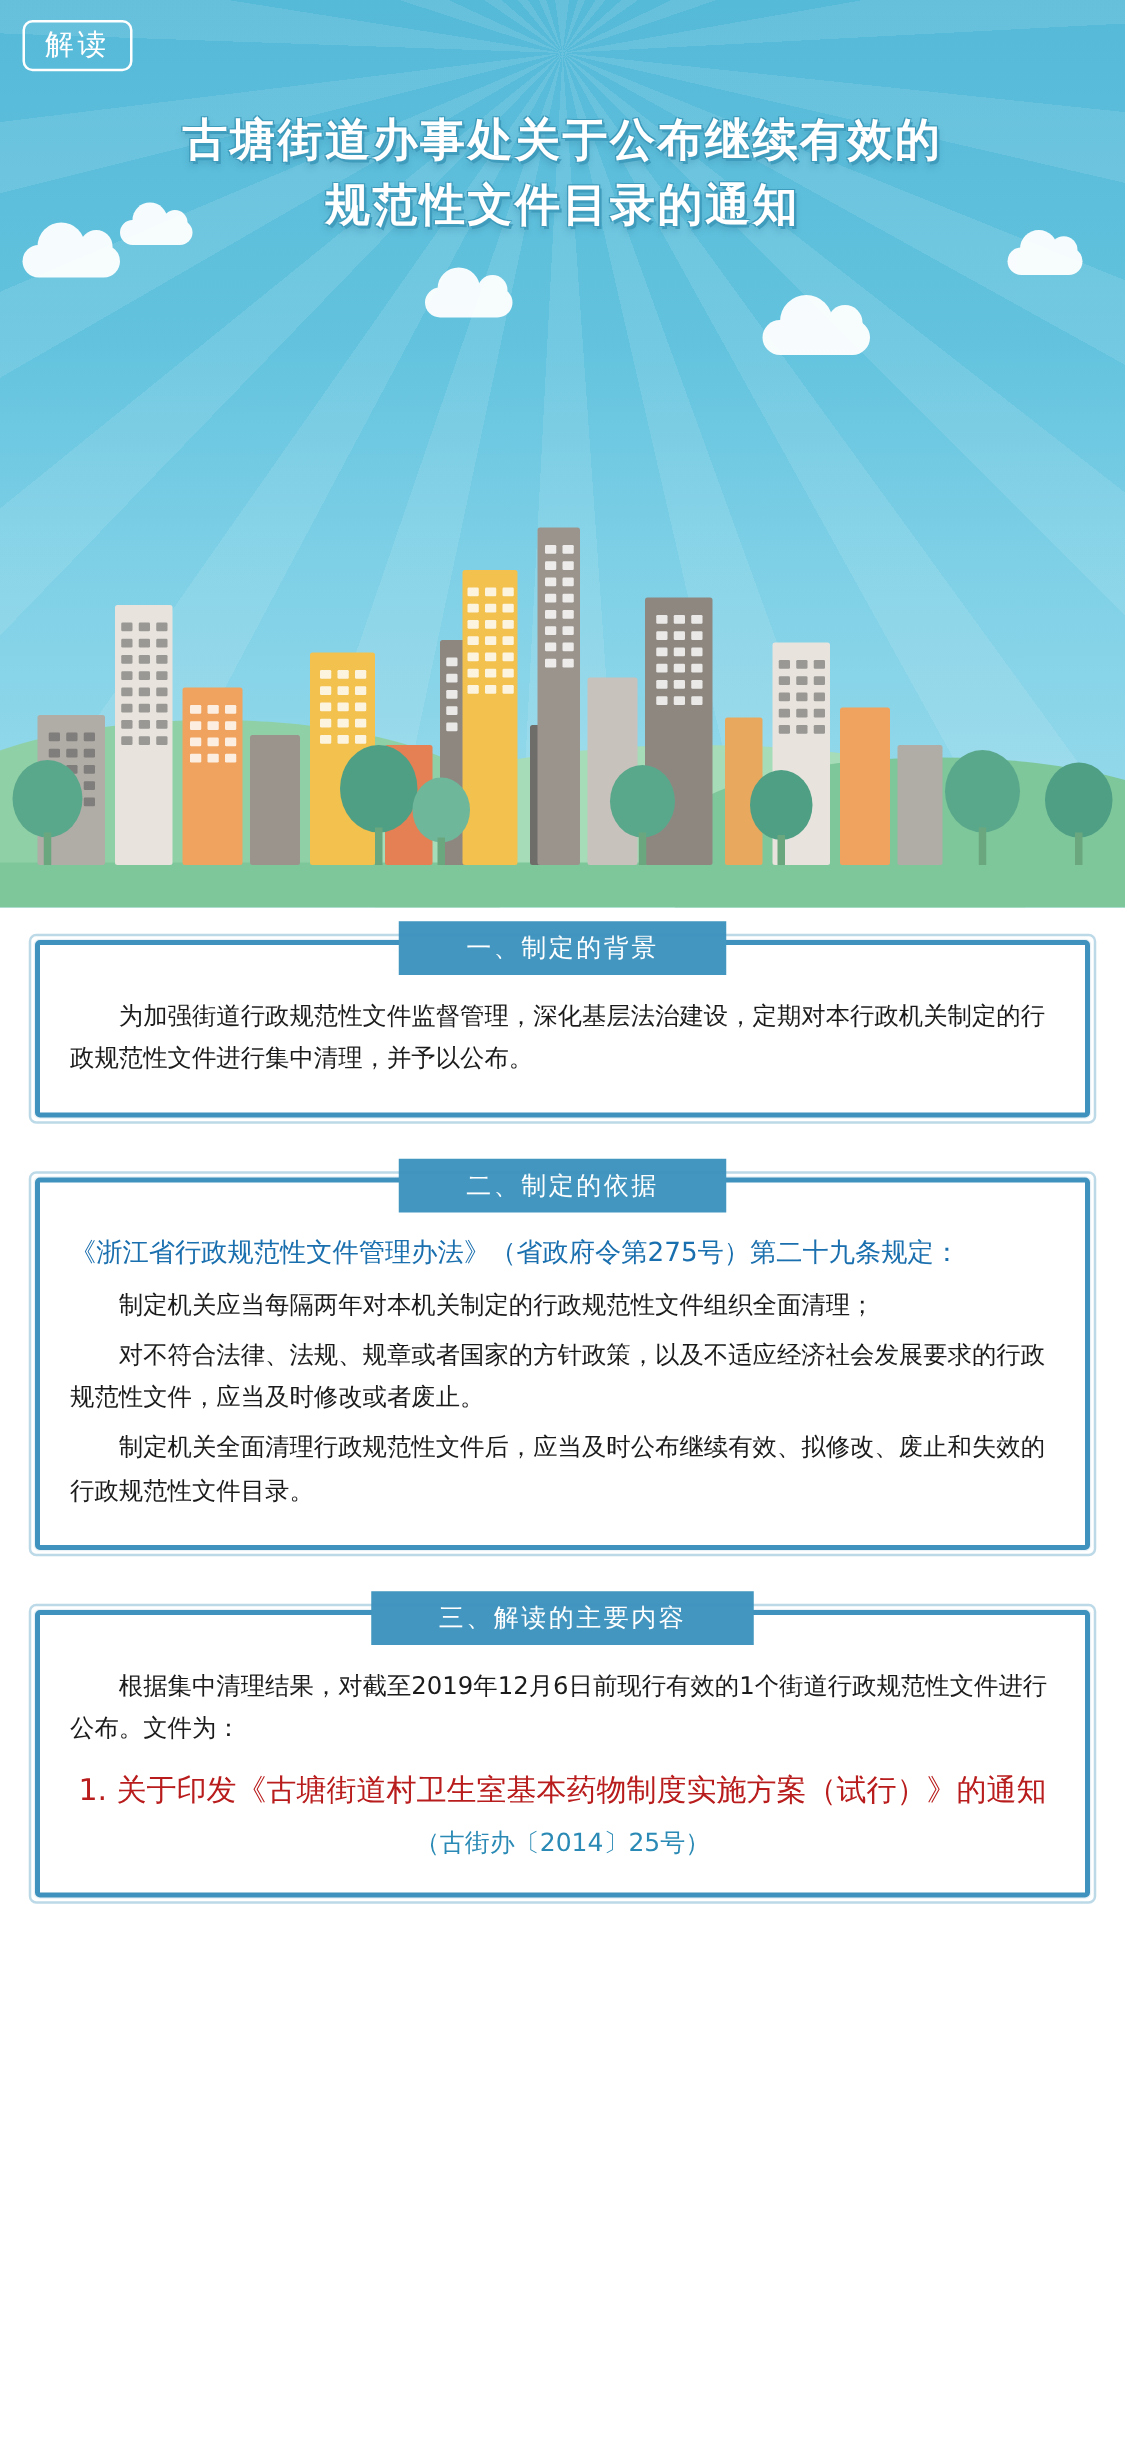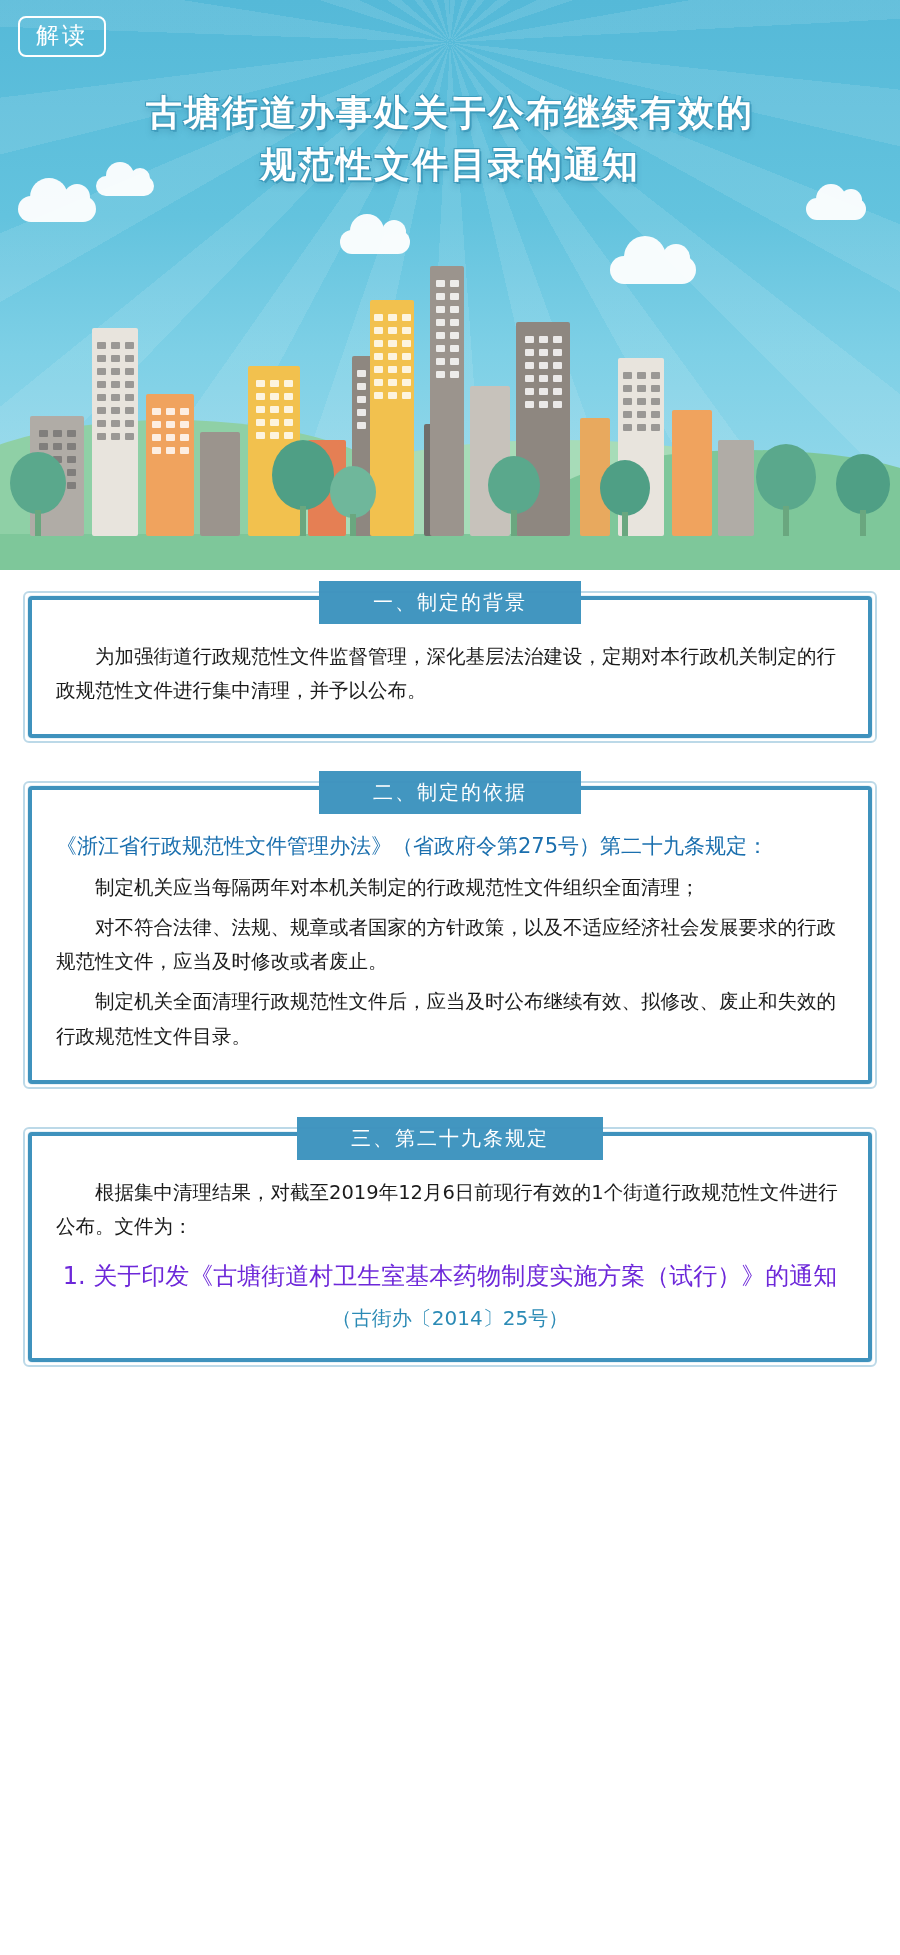--- a/index.html
+++ b/index.html
@@ -11,21 +11,21 @@
   .page {
     width: 900px;
     position: relative;
     overflow: hidden;
   }
 
   
   .hero {
     position: relative;
     width: 900px;
-    height: 570px;
+    height: 726px;
     background: linear-gradient(180deg, #55b9d8 0%, #63c3de 38%, #7ed0e6 62%, #9ddcec 100%);
     overflow: hidden;
   }
   .rays {
     position: absolute;
     left: 50%;
     top: -140px;
     width: 1400px;
     height: 760px;
     margin-left: -700px;
@@ -160,21 +160,21 @@
   }
   .blue-lead {
     color: #1a6fae;
     font-size: 21px;
     line-height: 1.75;
     text-indent: 0;
     margin-top: 4px;
     font-family: "DejaVu Sans", sans-serif;
   }
   .doc-item {
-    color: #6d28d9;
+    color: #b91c1c;
     font-size: 24px;
     line-height: 1.55;
     text-align: center;
     margin-top: 14px;
     font-family: "DejaVu Sans", sans-serif;
   }
   .doc-no {
     color: #2a8ab5;
     font-size: 20px;
     text-align: center;
@@ -558,21 +558,21 @@
 
     <div class="card">
       <div class="card-title">二、制定的依据</div>
       <p class="blue-lead">《浙江省行政规范性文件管理办法》（省政府令第275号）第二十九条规定：</p>
       <p class="para">制定机关应当每隔两年对本机关制定的行政规范性文件组织全面清理；</p>
       <p class="para">对不符合法律、法规、规章或者国家的方针政策，以及不适应经济社会发展要求的行政规范性文件，应当及时修改或者废止。</p>
       <p class="para">制定机关全面清理行政规范性文件后，应当及时公布继续有效、拟修改、废止和失效的行政规范性文件目录。</p>
     </div>
 
     <div class="card">
-      <div class="card-title">三、第二十九条规定</div>
+      <div class="card-title">三、解读的主要内容</div>
       <p class="para">根据集中清理结果，对截至2019年12月6日前现行有效的1个街道行政规范性文件进行公布。文件为：</p>
       <div class="doc-item">1. 关于印发《古塘街道村卫生室基本药物制度实施方案（试行）》的通知</div>
       <div class="doc-no">（古街办〔2014〕25号）</div>
     </div>
 
 
   </div>
 </div>
 
 </body></html>

